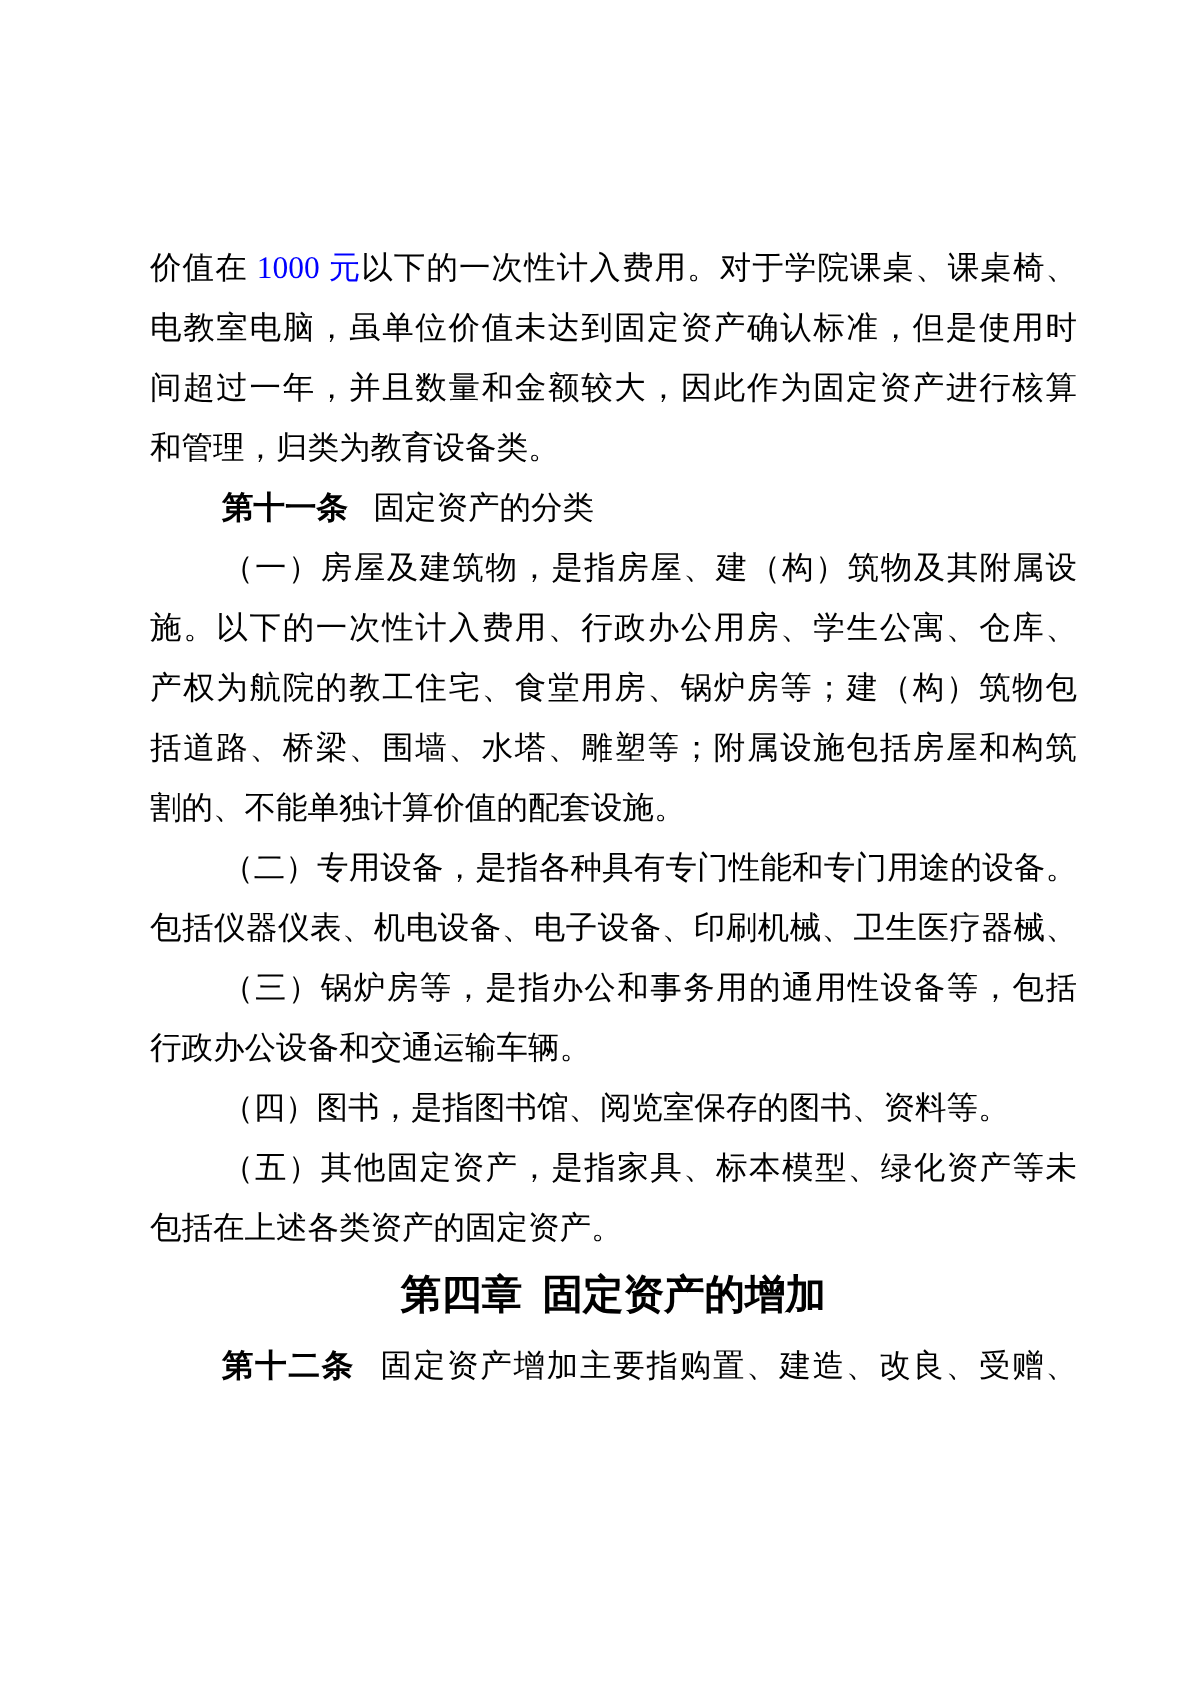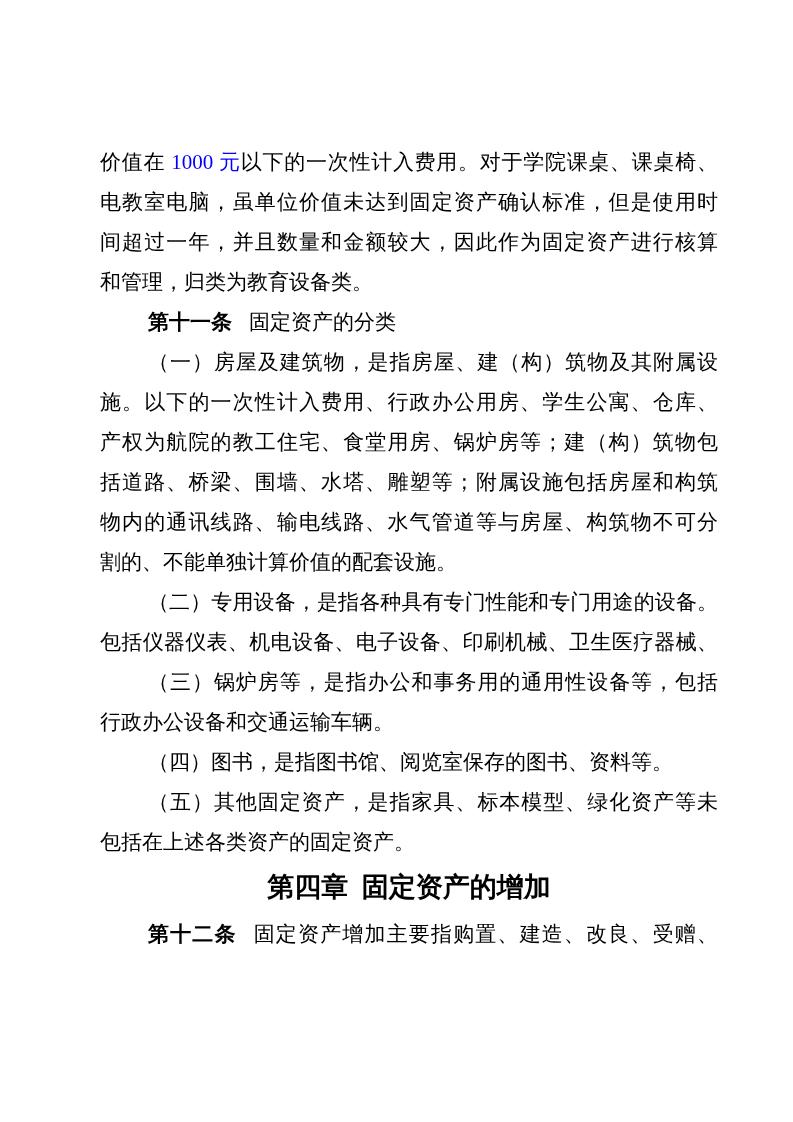--- a/index.html
+++ b/index.html
@@ -12,21 +12,21 @@
     width: 793px;
     height: 1122px;
     background: #ffffff;
     overflow: hidden;
     font-family: "Liberation Serif", "DejaVu Serif", serif;
     color: #000000;
   }
   .doc {
     position: absolute;
     left: 100px;
-    top: 142px;
+    top: 158px;
     width: 618px;
     font-size: 21px;
     line-height: 40px;
   }
   .line {
     height: 40px;
     text-align: justify;
     text-align-last: justify;
     text-justify: inter-character;
     white-space: nowrap;
@@ -76,21 +76,20 @@
     <div class="line left indent"><span class="bold-prefix">第十一条</span><span>固定资产的分类</span></div>
 
     <div class="line indent"><span>（一）房屋及建筑物，是指房屋、建（构）筑物及其附属设</span></div>
 
     <div class="line"><span>施。以下的一次性计入费用、行政办公用房、学生公寓、仓库、</span></div>
 
     <div class="line"><span>产权为航院的教工住宅、食堂用房、锅炉房等；建（构）筑物包</span></div>
 
     <div class="line"><span>括道路、桥梁、围墙、水塔、雕塑等；附属设施包括房屋和构筑</span></div>
 
-    <div class="line"><span>物内的通讯线路、输电线路、水气管道等与房屋、构筑物不可分</span></div>
 
     <div class="line left"><span>割的、不能单独计算价值的配套设施。</span></div>
 
     <div class="line indent"><span>（二）专用设备，是指各种具有专门性能和专门用途的设备。</span></div>
 
     <div class="line"><span>包括仪器仪表、机电设备、电子设备、印刷机械、卫生医疗器械、</span></div>
 
 
     <div class="line indent"><span>（三）锅炉房等，是指办公和事务用的通用性设备等，包括</span></div>
 

